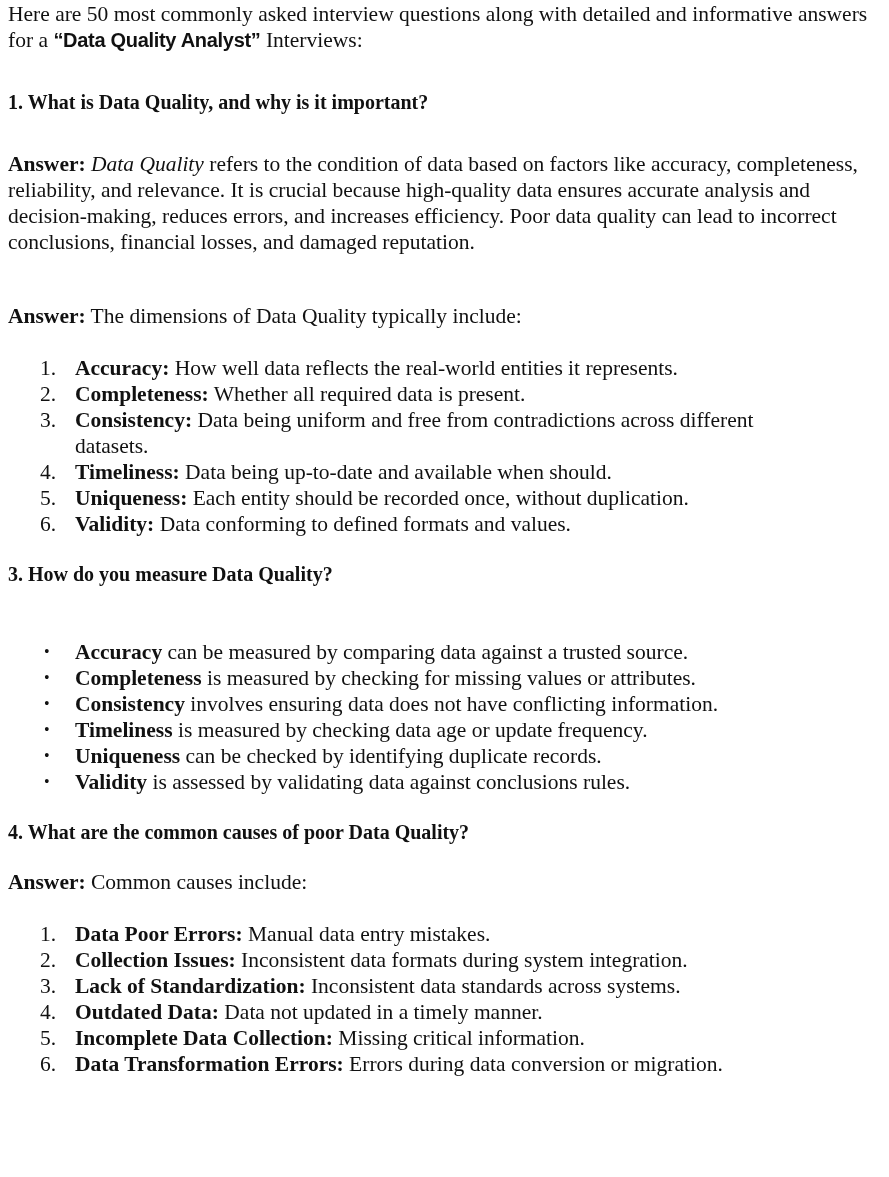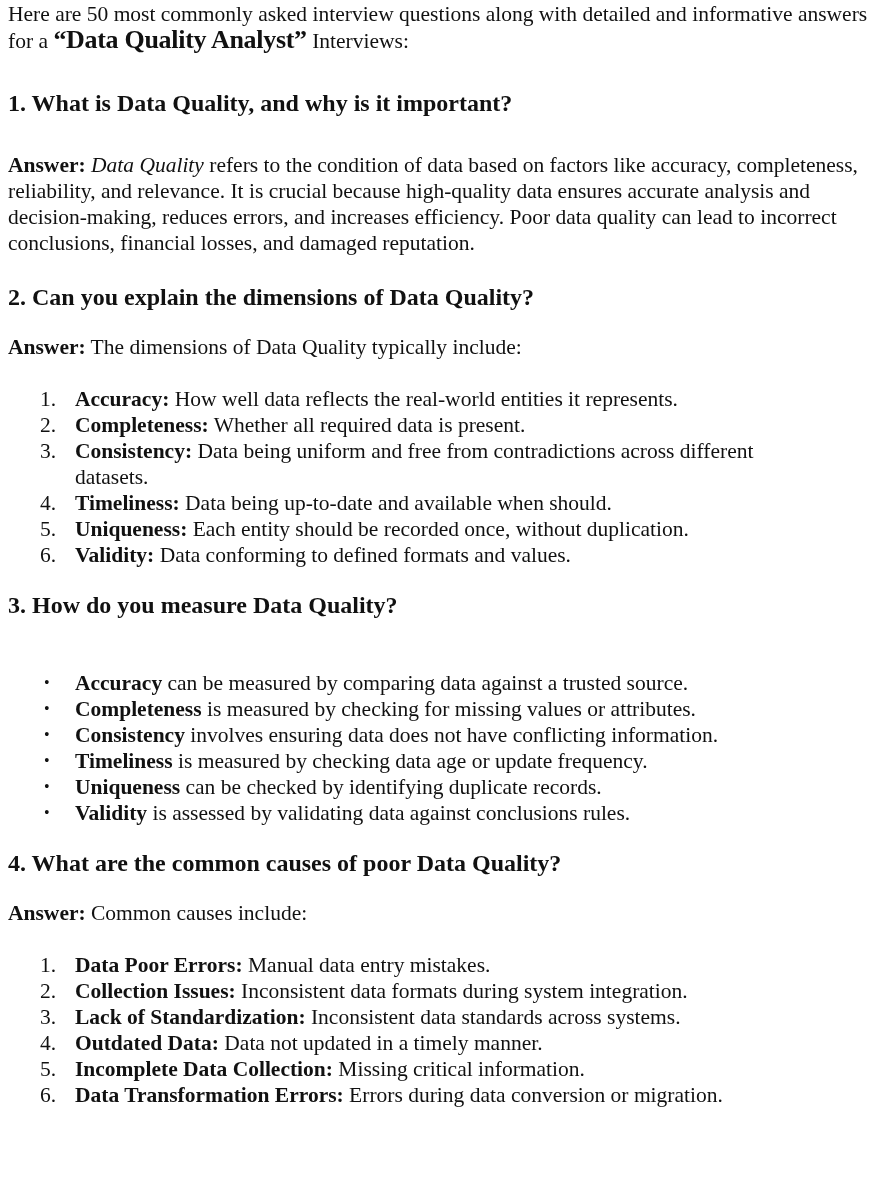--- a/index.html
+++ b/index.html
@@ -6,23 +6,23 @@
   body {
     width: 889px; height: 1177px; overflow: hidden;
     font-family: "Liberation Serif", serif;
     color: #111111;
     font-size: 21.5px;
     line-height: 26px;
   }
   .page { position: relative; padding: 1px 8px 0 8px; }
   .p { margin: 0; }
   .intro { margin-top: 0; }
-  .intro .brand { font-family: Liberation Serif, serif; font-weight: bold; font-size: 26px; letter-spacing: -0.3px; margin-top: 24px; }
+  .intro .brand { font-family: Liberation Sans, sans-serif; font-weight: bold; font-size: 20px; letter-spacing: -0.3px; margin-top: 24px; }
   h2 {
-    margin: 0; font-size: 24px; font-weight: bold; line-height: 30px;
+    margin: 0; font-size: 20px; font-weight: bold; line-height: 30px;
   }
   .b { font-weight: bold; }
   .i { font-style: italic; }
   ol, ul { margin: 0; padding: 0; list-style: none; }
   .li { position: relative; padding-left: 67px; }
   .li .num { position: absolute; left: 32px; top: 0; }
   .li .dot { position: absolute; left: 36px; top: 0; font-size: 16px; }
   .gap-a { height: 34px; }
   .gap-b { height: 26px; }
 </style>
@@ -37,21 +37,20 @@
 
   <section>
     <h2>1. What is Data Quality, and why is it important?</h2>
     <div class="gap-a"></div>
     <p class="p"><span class="b">Answer:</span> <span class="i">Data Quality</span><span> refers to the condition of data based on factors like accuracy, completeness, reliability, and relevance. It is crucial because high-quality data ensures accurate analysis and decision-making, reduces errors, and increases efficiency. Poor data quality can lead to incorrect conclusions, financial losses, and damaged reputation.</span></p>
   </section>
 
   <div style="height:26px"></div>
 
   <section>
-    <h2>2. Can you explain the dimensions of Data Quality?</h2>
     <div style="height:22px"></div>
     <p class="p"><span class="b">Answer:</span><span> The dimensions of Data Quality typically include:</span></p>
     <div class="gap-b"></div>
     <ol>
       <li class="li"><span class="num">1.</span><span class="b">Accuracy:</span><span> How well data reflects the real-world entities it represents.</span></li>
       <li class="li"><span class="num">2.</span><span class="b">Completeness:</span><span> Whether all required data is present.</span></li>
       <li class="li" style="padding-right:60px"><span class="num">3.</span><span class="b">Consistency:</span><span> Data being uniform and free from contradictions across different datasets.</span></li>
       <li class="li"><span class="num">4.</span><span class="b">Timeliness:</span><span> Data being up-to-date and available when should.</span></li>
       <li class="li"><span class="num">5.</span><span class="b">Uniqueness:</span><span> Each entity should be recorded once, without duplication.</span></li>
       <li class="li"><span class="num">6.</span><span class="b">Validity:</span><span> Data conforming to defined formats and values.</span></li>

